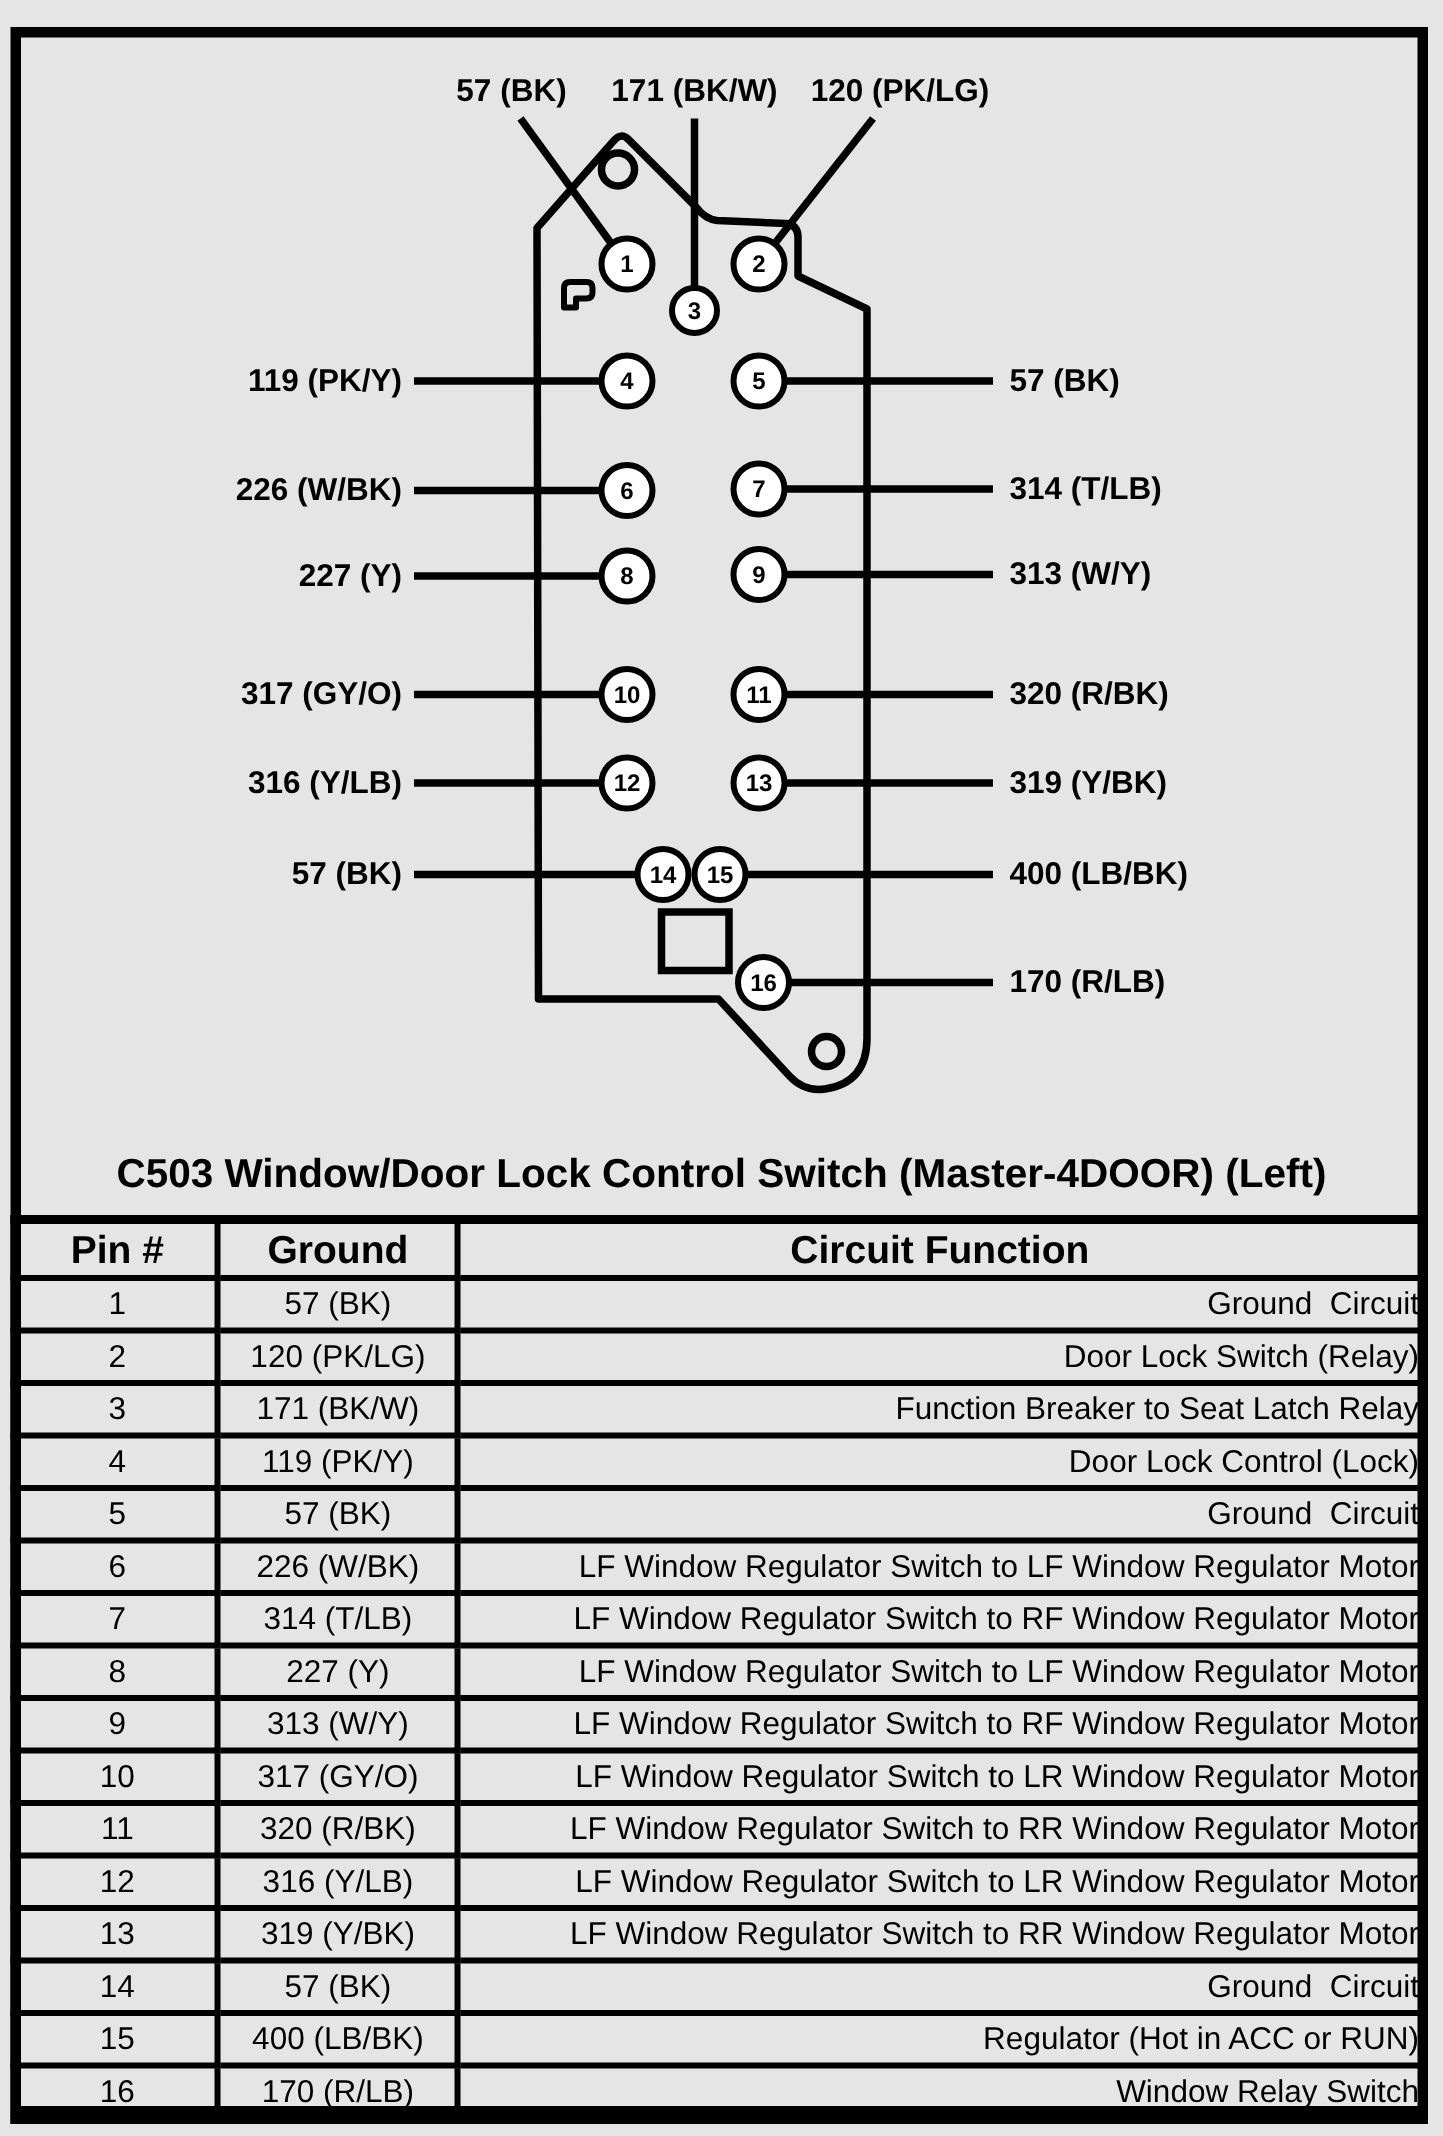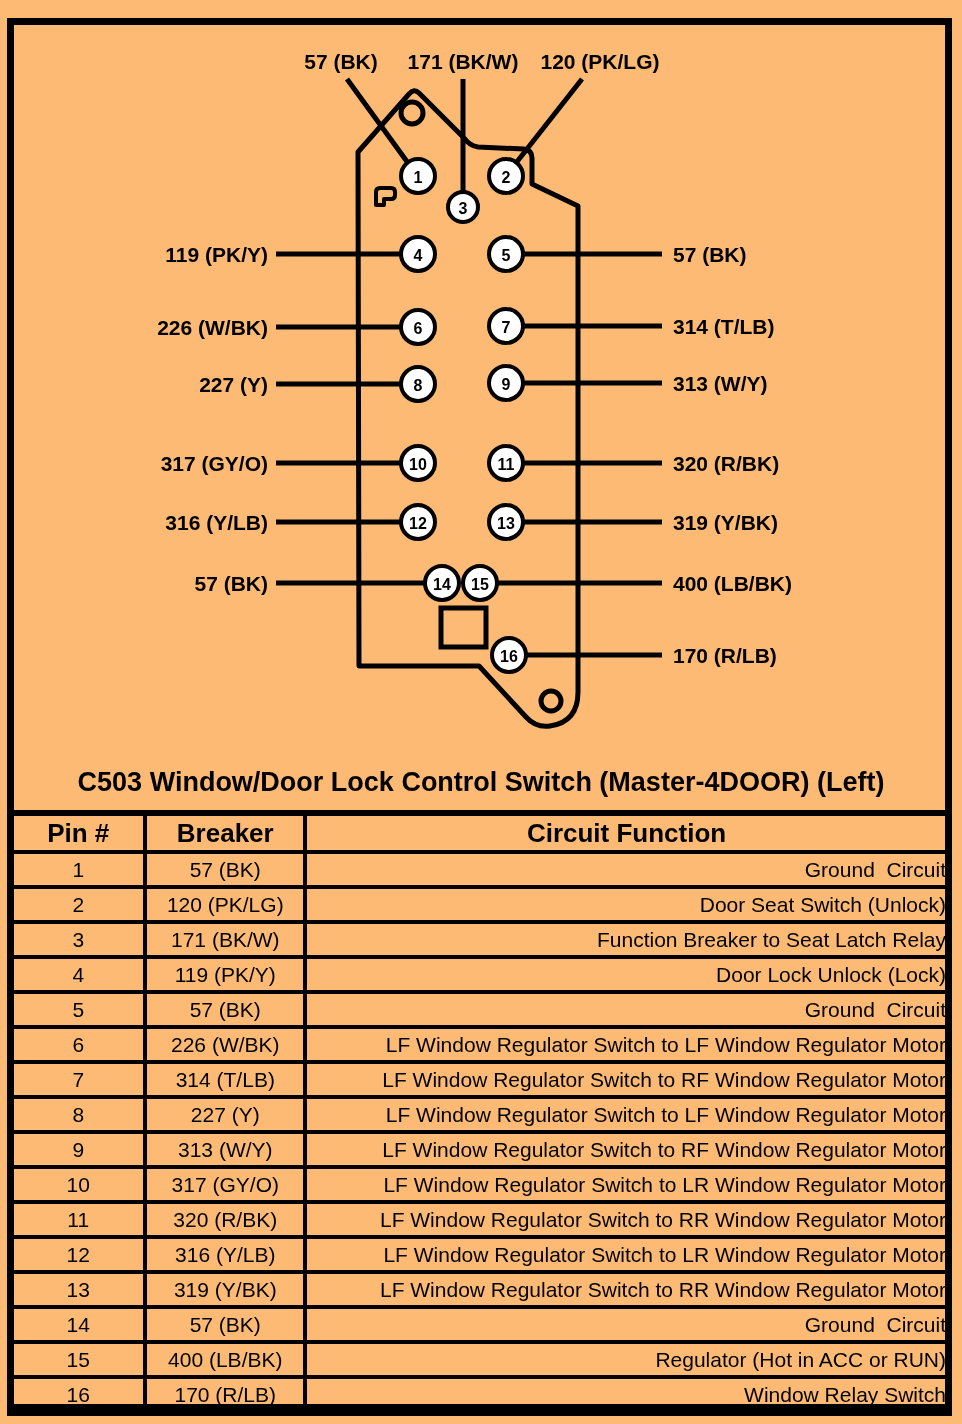--- a/index.html
+++ b/index.html
@@ -1,19 +1,19 @@
 <!DOCTYPE html>
 <html><head>
 <meta charset="utf-8">
 <style>
   html,body{margin:0;padding:0;background:#fff;}
   .page{
     position:relative;
     width:962px;height:1424px;
-    background:#fdba74;
+    background:#e5e5e5;
     font-family:"Liberation Sans","DejaVu Sans",sans-serif;
     color:#000;
     overflow:hidden;
   }
   .frame{
     position:absolute;left:7px;top:18px;width:945px;height:1393px;
     border:7px solid #000;box-sizing:border-box;
   }
   #diagram-svg{position:absolute;left:0;top:0;}
   .title{
@@ -130,44 +130,44 @@
 
   <table class="pinout-table">
     <colgroup>
       <col class="col-pin">
         <col class="col-circuit">
         <col class="col-function">
     </colgroup>
     <thead>
       <tr>
         <th>Pin #</th>
-        <th>Breaker</th>
+        <th>Ground</th>
         <th>Circuit Function</th>
       </tr>
     </thead>
     <tbody id="table-body">
         <tr>
           <td class="cell-pin">1</td>
           <td class="cell-circuit">57 (BK)</td>
           <td class="cell-function">Ground  Circuit</td>
         </tr>
         <tr>
           <td class="cell-pin">2</td>
           <td class="cell-circuit">120 (PK/LG)</td>
-          <td class="cell-function">Door Seat Switch (Unlock)</td>
+          <td class="cell-function">Door Lock Switch (Relay)</td>
         </tr>
         <tr>
           <td class="cell-pin">3</td>
           <td class="cell-circuit">171 (BK/W)</td>
           <td class="cell-function">Function Breaker to Seat Latch Relay</td>
         </tr>
         <tr>
           <td class="cell-pin">4</td>
           <td class="cell-circuit">119 (PK/Y)</td>
-          <td class="cell-function">Door Lock Unlock (Lock)</td>
+          <td class="cell-function">Door Lock Control (Lock)</td>
         </tr>
         <tr>
           <td class="cell-pin">5</td>
           <td class="cell-circuit">57 (BK)</td>
           <td class="cell-function">Ground  Circuit</td>
         </tr>
         <tr>
           <td class="cell-pin">6</td>
           <td class="cell-circuit">226 (W/BK)</td>
           <td class="cell-function">LF Window Regulator Switch to LF Window Regulator Motor</td>

